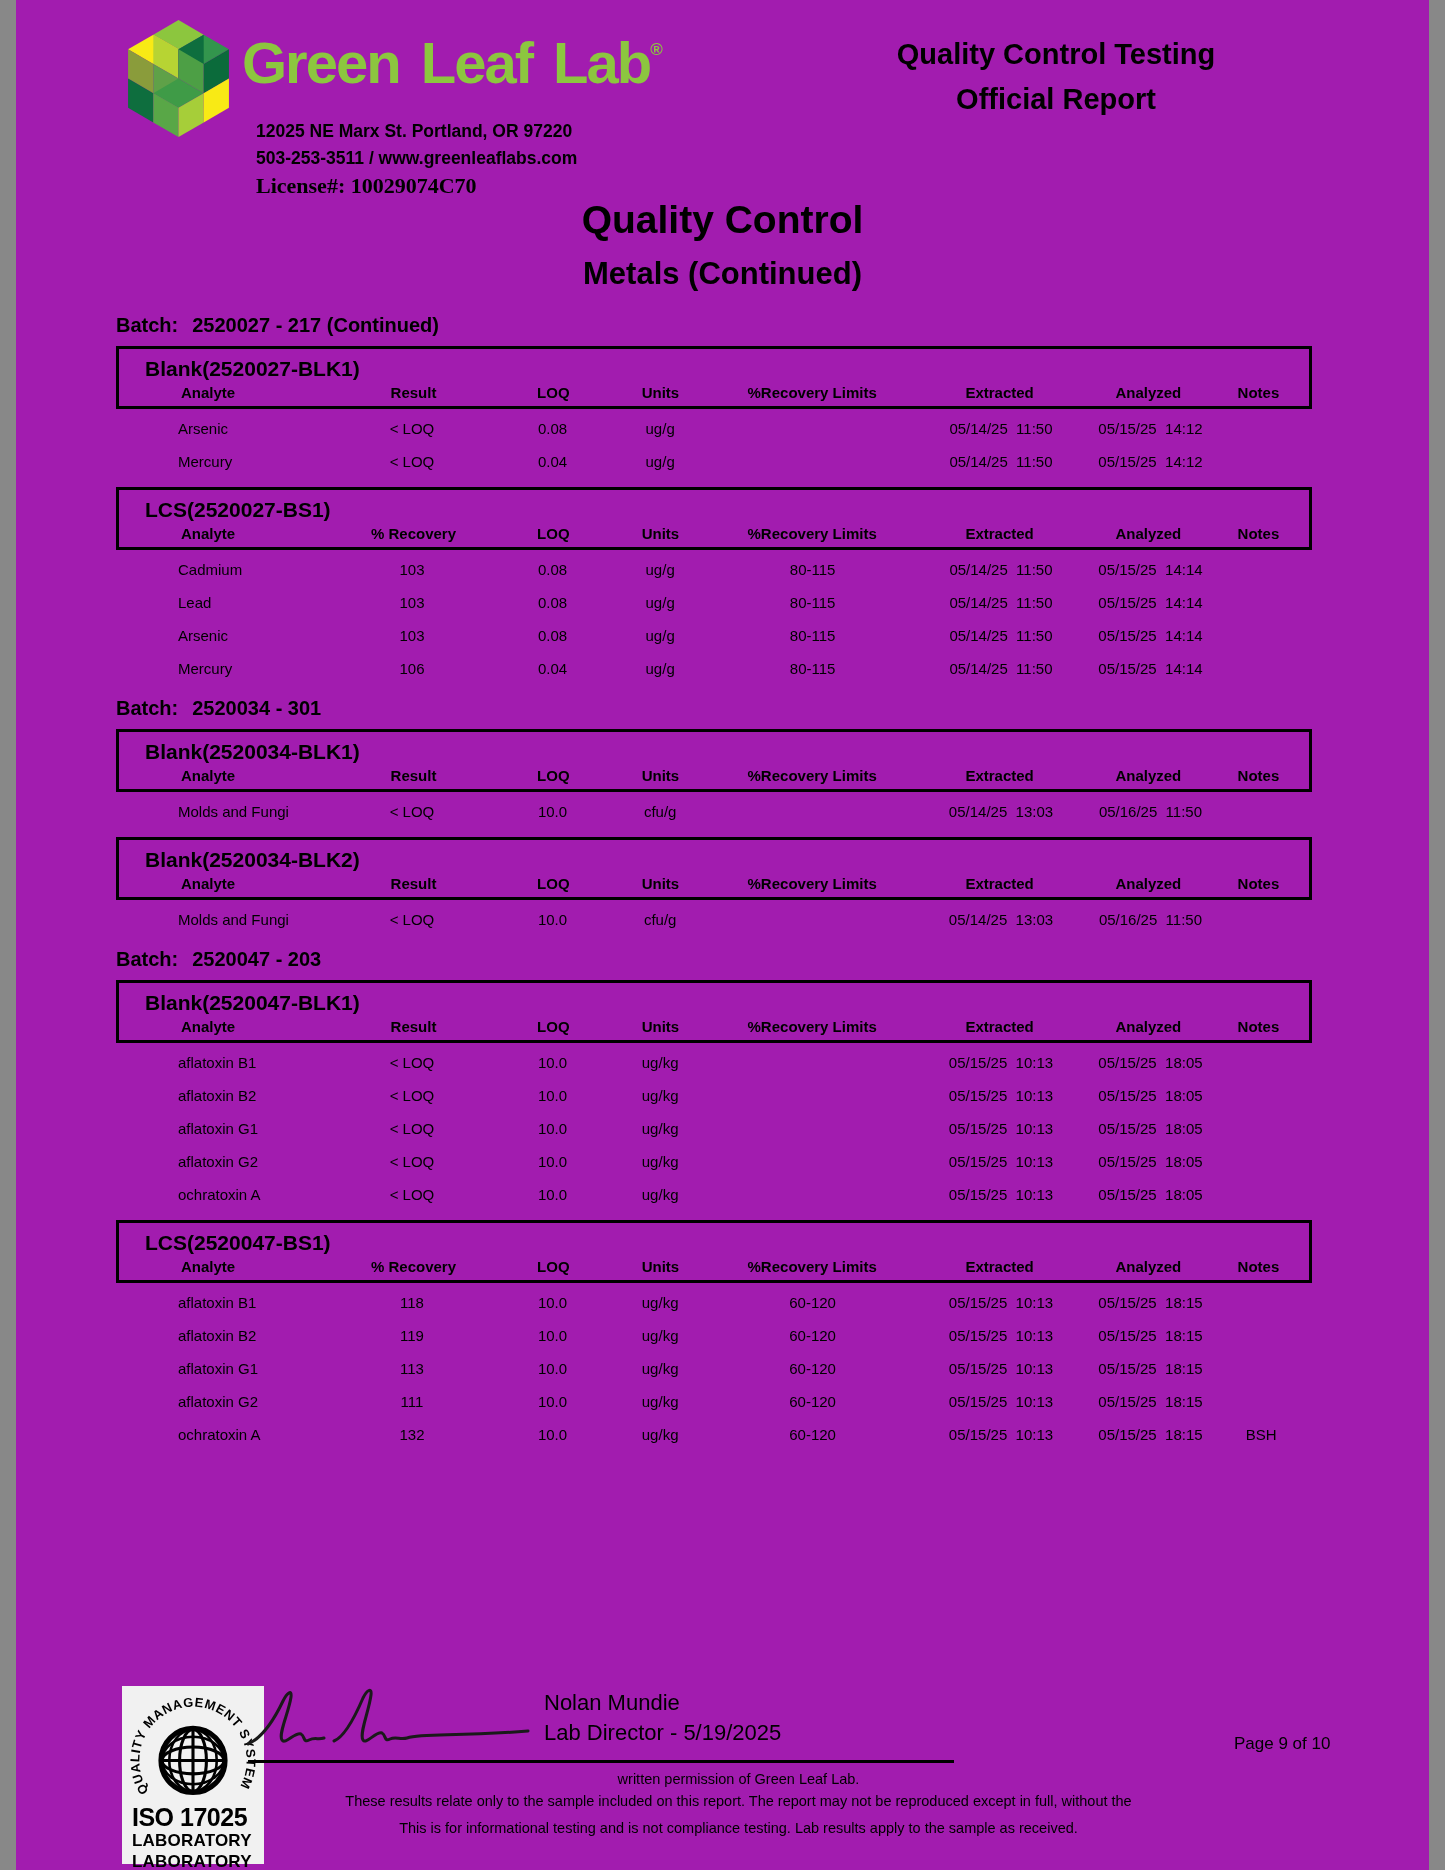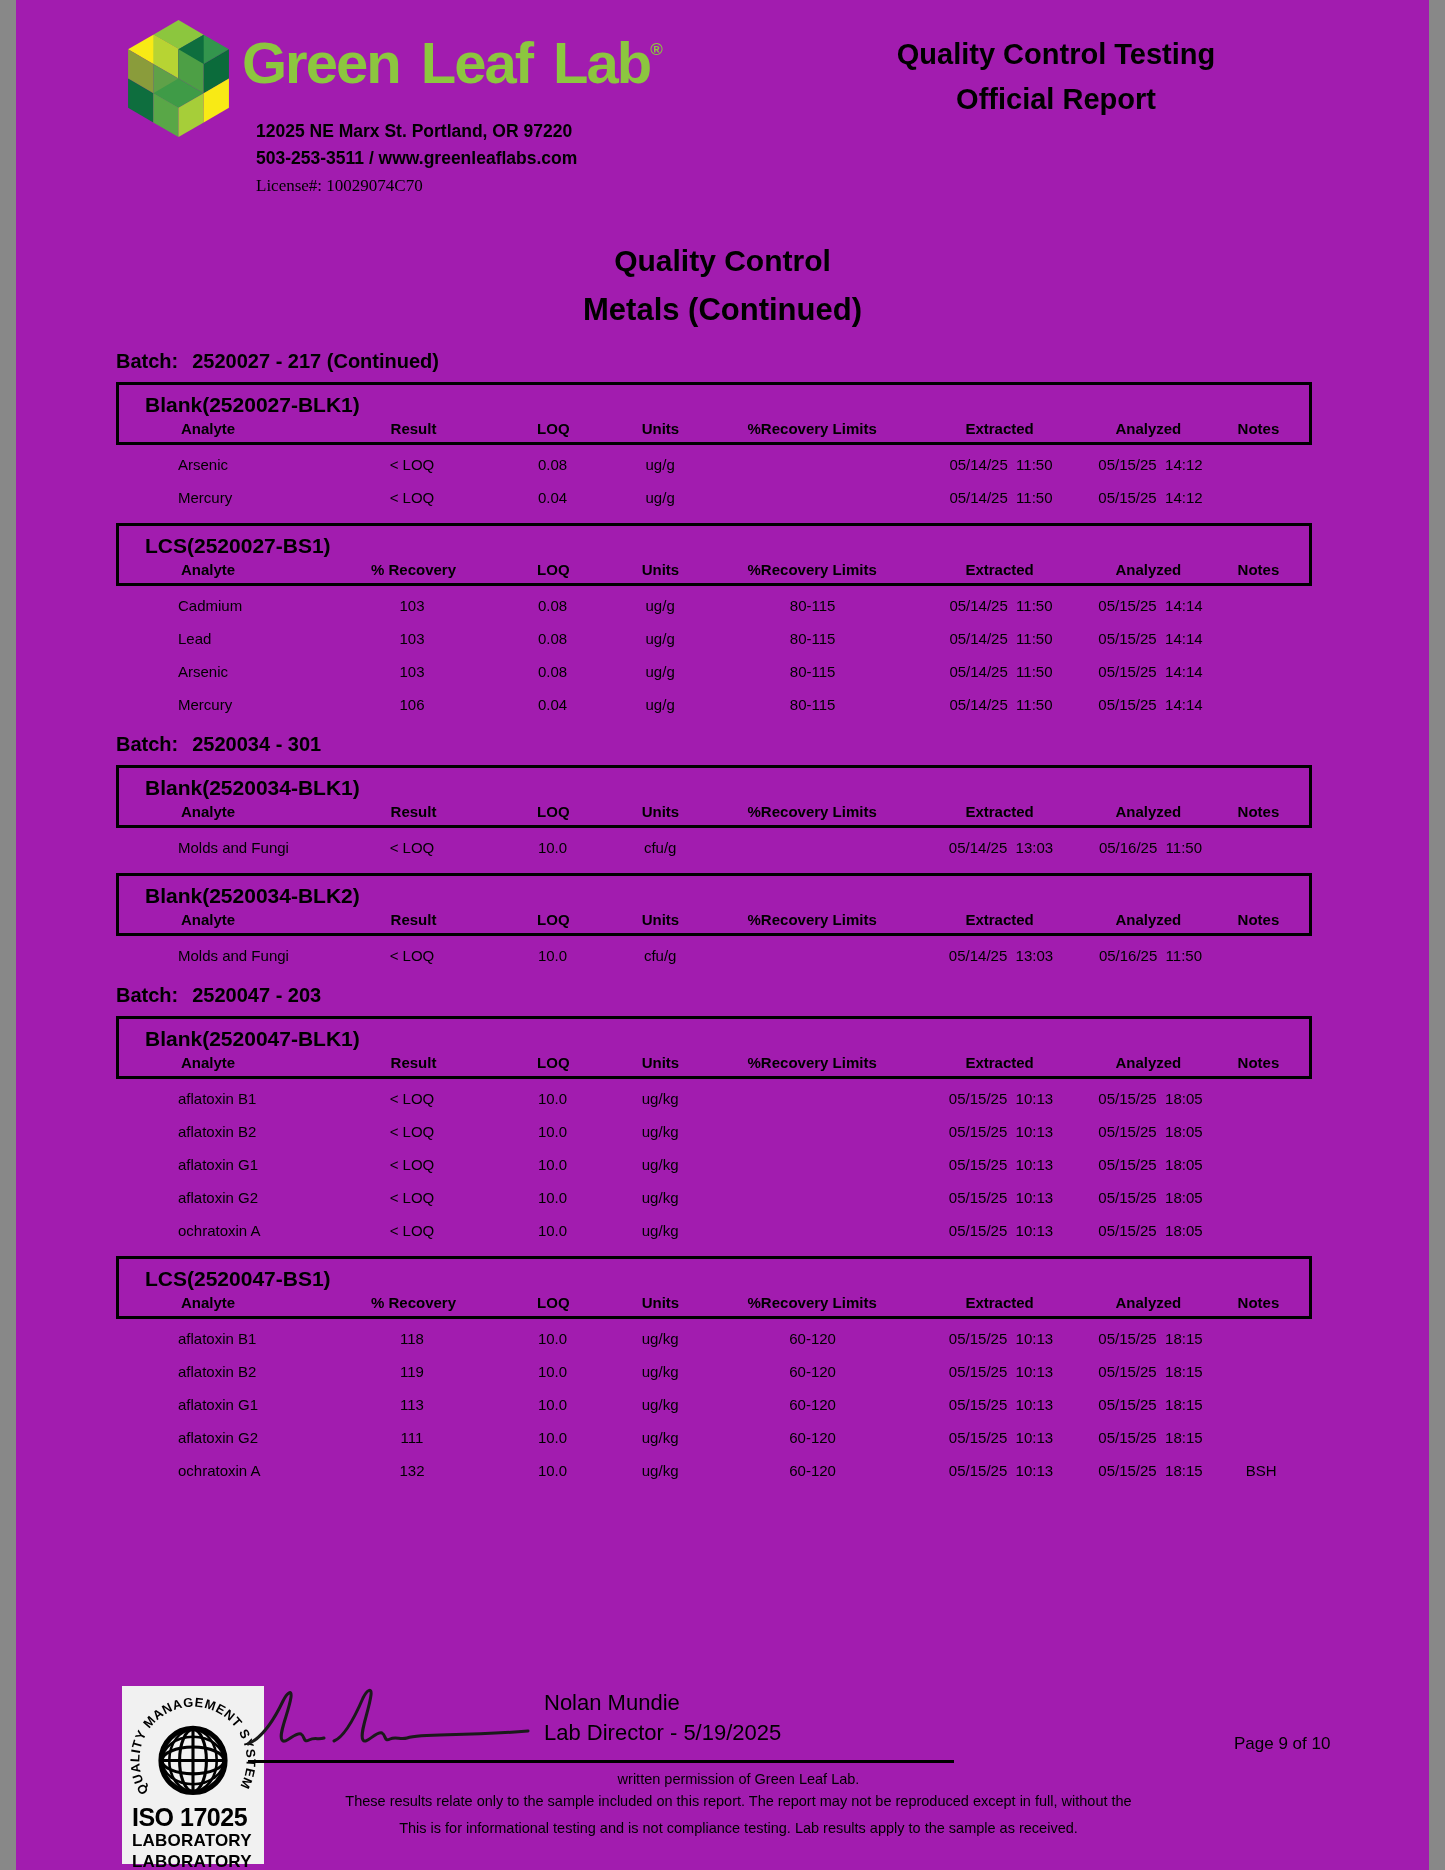--- a/index.html
+++ b/index.html
@@ -13,29 +13,29 @@
   
   .logo-hex { position:absolute; left:112px; top:20px; width:101px; height:117px; }
   .wordmark {
     position:absolute; left:226px; top:34px;
     font-size:58px; font-weight:bold; letter-spacing:-2px; word-spacing:7px;
     color:#8cc63f; line-height:1;
   }
   .wordmark sup { font-size:17px; letter-spacing:0; vertical-align:28px; }
   .addr-block { position:absolute; left:240px; top:118px; }
   .addr-line { font-size:17.5px; font-weight:bold; line-height:27px; }
-  .license-line { font-family:"Liberation Serif", serif; font-size:17px; font-weight:normal; line-height:27px; }
+  .license-line { font-family:"Liberation Serif", serif; font-size:22px; font-weight:bold; line-height:27px; }
   .report-type {
     position:absolute; left:860px; top:32px; width:360px; text-align:center;
     font-size:29px; font-weight:bold; line-height:45px;
   }
 
   
   .titles { padding-top:198px; text-align:center; }
-  .page-title { font-size:30px; font-weight:bold;margin-top:46px; }
+  .page-title { font-size:39px; font-weight:bold; }
   .page-subtitle { font-size:31px; font-weight:bold; margin-top:14px; }
 
   
   .main { margin:22px 117px 0 100px; } 
   .batch-label {
     font-size:20px; font-weight:bold; 
     margin:12px 0 9px 0;
   }
   .batch-label .bname { margin-left:14px; }
   .qc-box { border:3px solid #000; }

